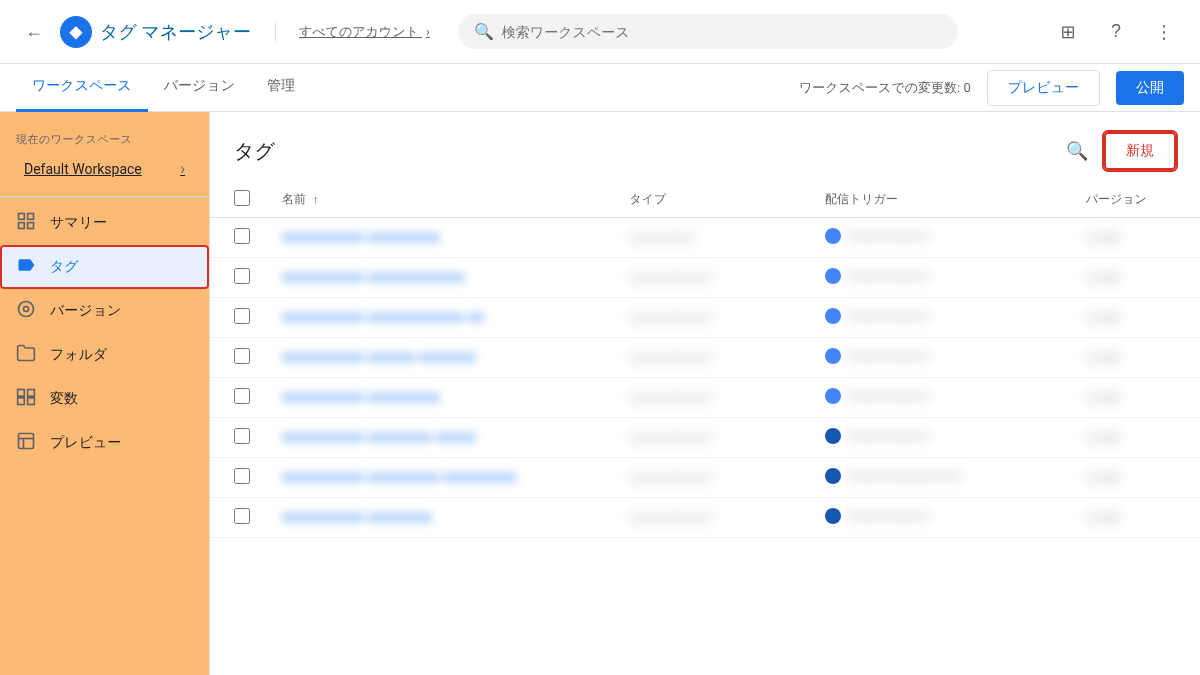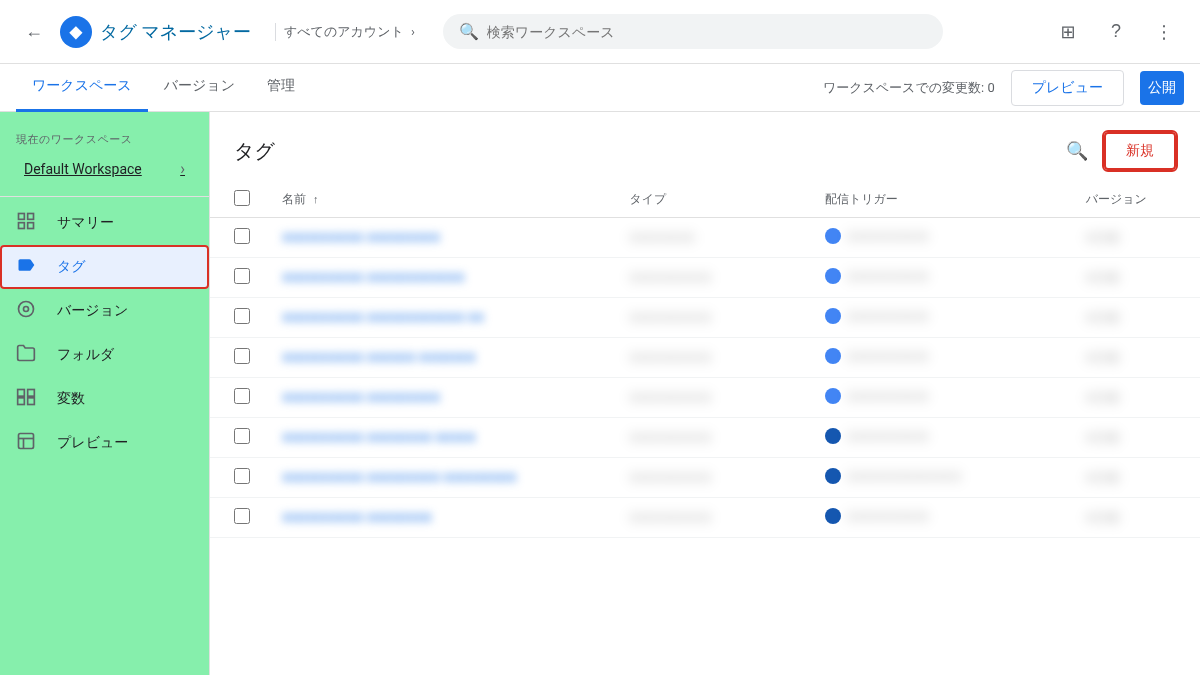--- a/index.html
+++ b/index.html
@@ -41,23 +41,24 @@
     }
     .app-title {
       font-size: 18px;
       color: #0369a1;
       font-weight: 400;
     }
     .account-breadcrumb {
       font-size: 13px;
       color: #5f6368;
       margin-left: 16px;
-      padding-left: 8px;
+      padding-left: 23px;
       border-left: 1px solid #dadce0;
       white-space: nowrap;
+      text-decoration: underline;
     }
     .account-breadcrumb span { color: #5f6368; }
     .account-breadcrumb .arrow { margin: 0 4px; }
     .topbar-search {
       flex: 1;
       max-width: 500px;
       margin: 0 24px;
     }
     .search-wrapper {
       display: flex;
@@ -137,42 +138,42 @@
       padding: 8px 20px;
       border: 1px solid #dadce0;
       border-radius: 4px;
       background: #fff;
       font-size: 14px;
       color: #1a73e8;
       cursor: pointer;
       font-weight: 500;
     }
     .publish-btn {
-      padding: 8px 8px;
+      padding: 8px 20px;
       border: none;
       border-radius: 4px;
       background: #1a73e8;
       font-size: 14px;
       color: #fff;
       cursor: pointer;
       font-weight: 500;
       font-family: Liberation Mono, monospace;
     }
 
     
     .main-layout {
       display: flex;
       height: calc(675px - 64px - 48px);
     }
 
     
     .sidebar {
       width: 210px;
       border-right: 1px solid #e0e0e0;
-      background: #86efac;
+      background: #fdba74;
       padding-top: 8px;
       flex-shrink: 0;
     }
     .workspace-section {
       padding: 12px 16px 8px 16px;
     }
     .workspace-label {
       font-size: 11px;
       color: #5f6368;
       text-transform: uppercase;
@@ -192,21 +193,21 @@
     }
     .workspace-chevron { color: #5f6368; font-size: 16px; }
     .sidebar-divider {
       height: 1px;
       background: #e0e0e0;
       margin: 4px 0;
     }
     .sidebar-item {
       display: flex;
       align-items: center;
-      gap: 21px;
+      gap: 14px;
       padding: 10px 16px;
       cursor: pointer;
       font-size: 14px;
       color: #202124;
       border-radius: 0;
     }
     .sidebar-item.active {
       background: #e8f0fe;
       color: #1a73e8;
     }

